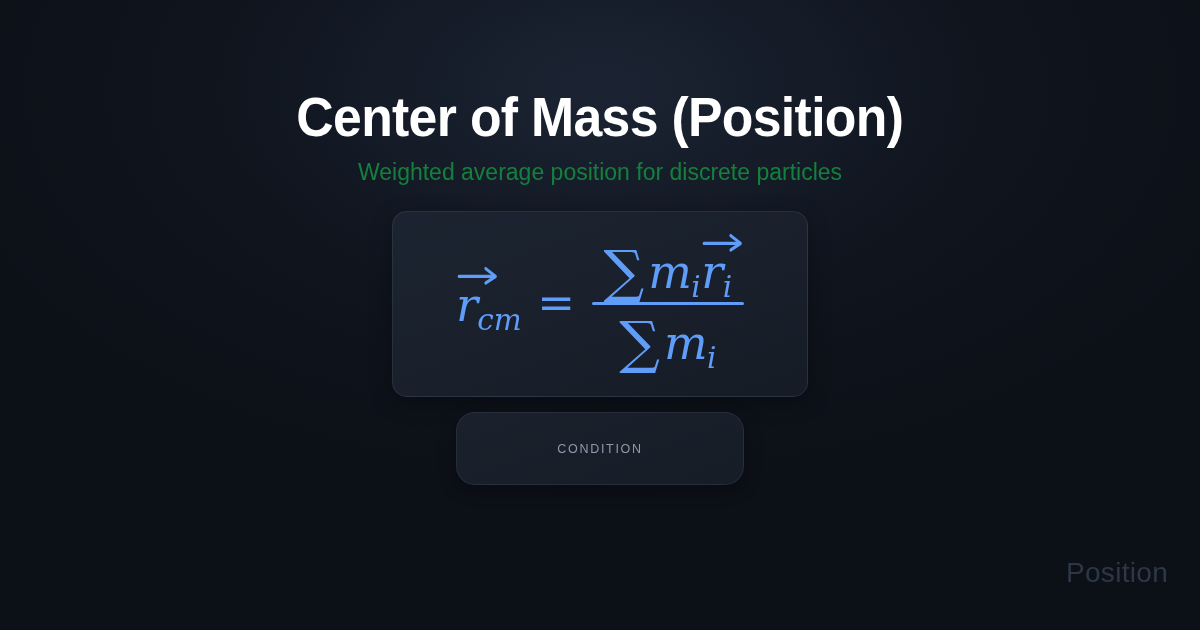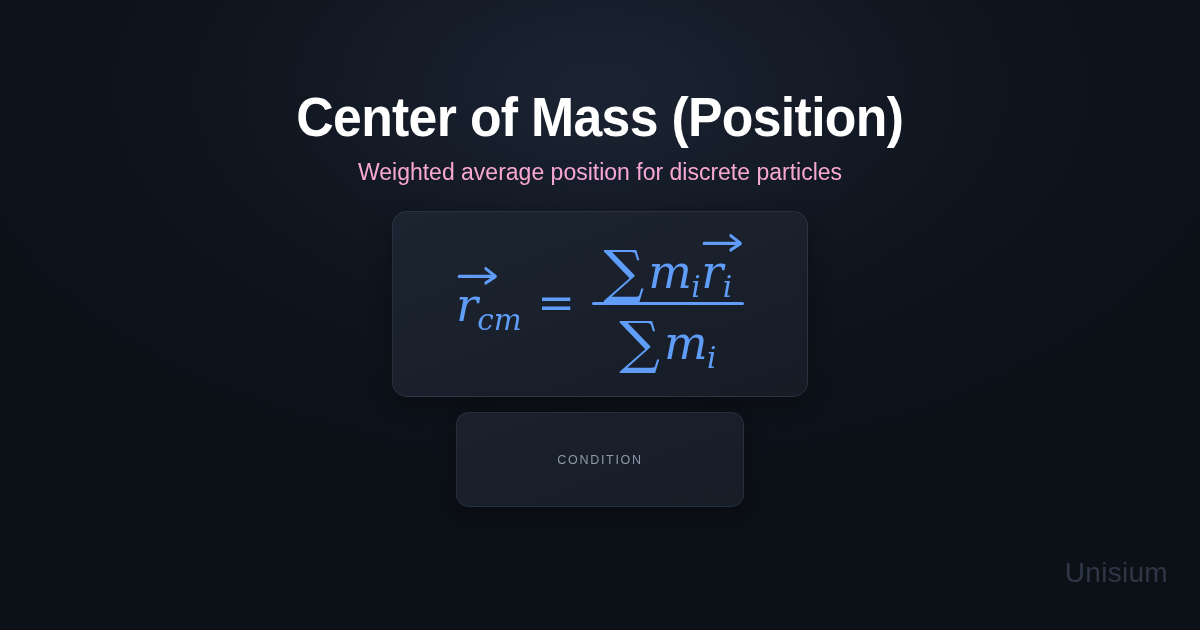--- a/index.html
+++ b/index.html
@@ -45,21 +45,21 @@
     text-align:center;
     font-family:"Liberation Sans Narrow","Liberation Sans", sans-serif;
     transform:scaleX(0.94);
     white-space:nowrap;
   }
 
   #page-subtitle {
     margin-top:13px;
     font-size:23px;
     line-height:27px;
-    color:#f9a8d4;
+    color:#15803d;
     font-weight:normal;
     text-align:center;
     white-space:nowrap;
   }
 
   
   #formula-card {
     margin-top:25px;
     width:416px;
     height:186px;
@@ -148,22 +148,22 @@
     margin-right:4px;
     position:relative;
     top:0.05em;
   }
   .term { display:inline-flex; align-items:baseline; }
 
   
   #condition-card {
     margin-top:15px;
     width:288px;
-    height:95px;
-    border-radius:13px;
+    height:73px;
+    border-radius:19px;
     background:linear-gradient(160deg,#1a212c 0%,#161d27 100%);
     border:1px solid rgba(125,142,170,0.14);
     box-shadow:0 5px 18px rgba(0,0,0,0.28);
     display:flex;
     flex-direction:column;
     align-items:center;
     justify-content:center;
   }
 
   #condition-label {
@@ -256,15 +256,15 @@
 
       </span>
 
     </div>
   </div>
 
   <div id="condition-card">
     <div id="condition-label">CONDITION</div>
   </div>
 
-  <div id="watermark">Unisium</div>
+  <div id="watermark">Position</div>
 
 </div>
 
 </body></html>

